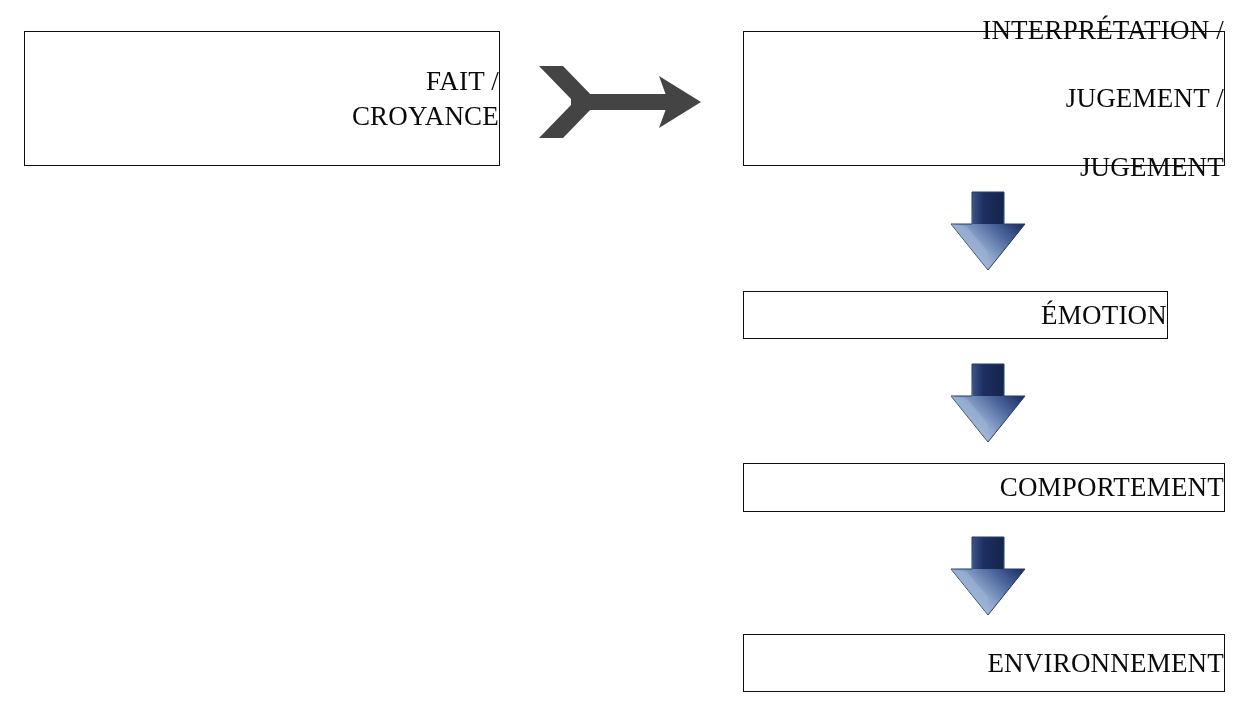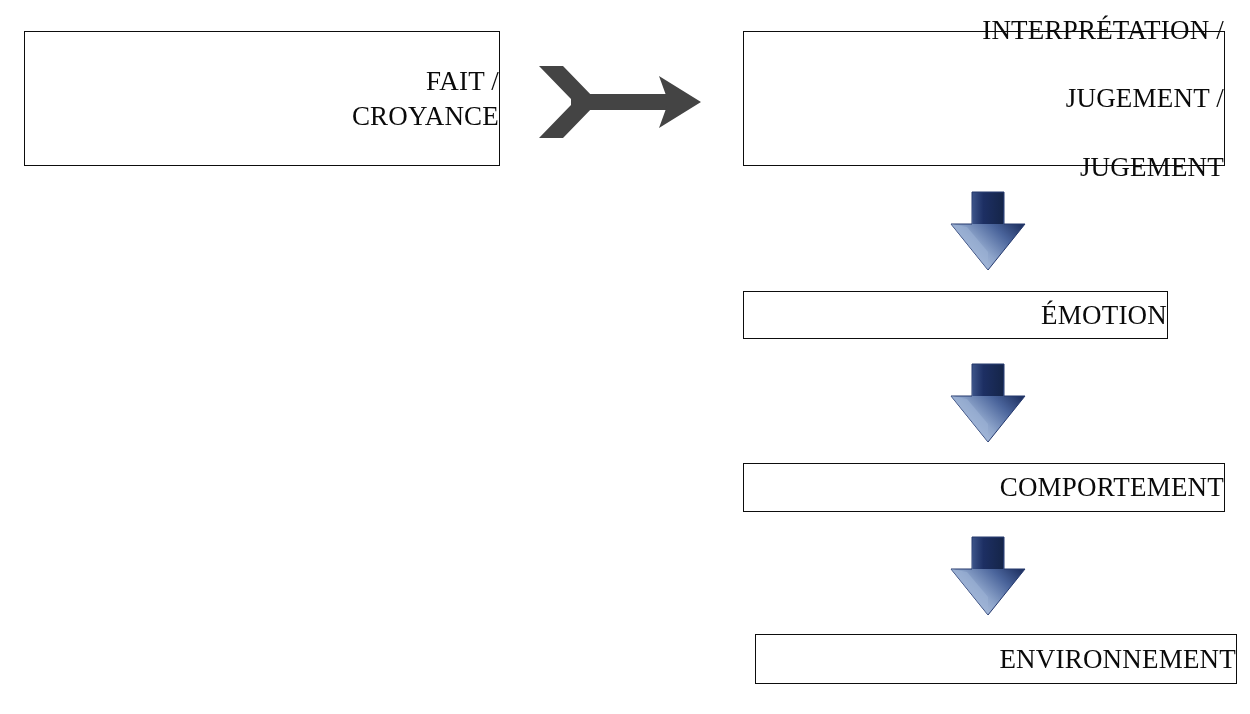--- a/index.html
+++ b/index.html
@@ -44,21 +44,21 @@
   }
   .node-box .line {
     display: block;
     white-space: nowrap;
   }
 
   #box-fait        { left: 24px;  top: 31px;  width: 476px; height: 135px; }
   #box-interp      { left: 743px; top: 31px;  width: 482px; height: 135px; gap: 34px; }
   #box-emotion     { left: 743px; top: 291px; width: 425px; height: 48px;  }
   #box-comportement{ left: 743px; top: 463px; width: 482px; height: 49px;  }
-  #box-environnement{left: 743px; top: 634px; width: 482px; height: 50px; margin-left: 12px;  }
+  #box-environnement{left: 743px; top: 634px; width: 482px; height: 58px;  }
 
   
   #arrow-fait-interp {
     position: absolute;
     left: 533px;
     top: 58px;
     width: 180px;
     height: 88px;
   }
 

